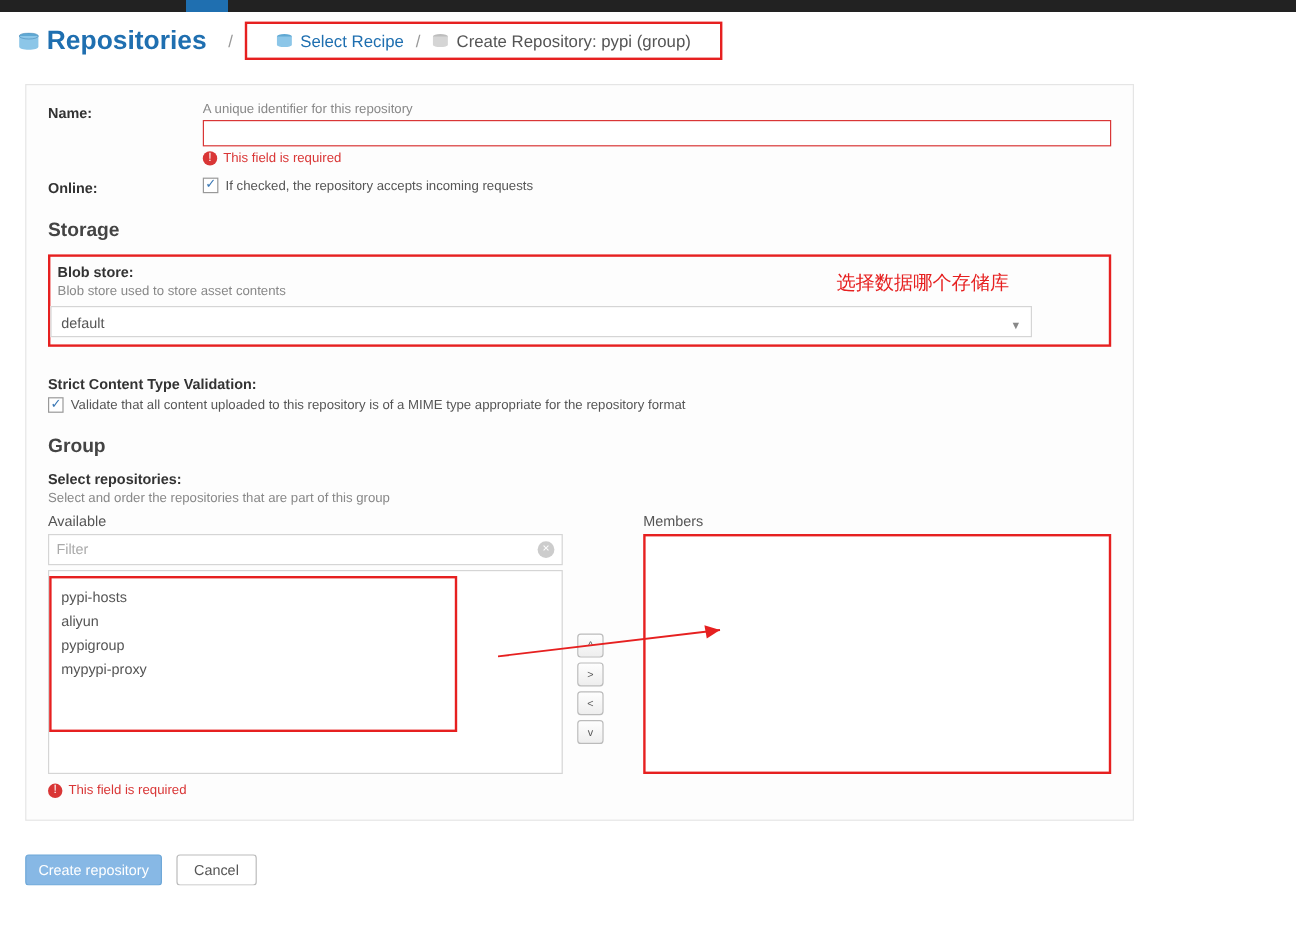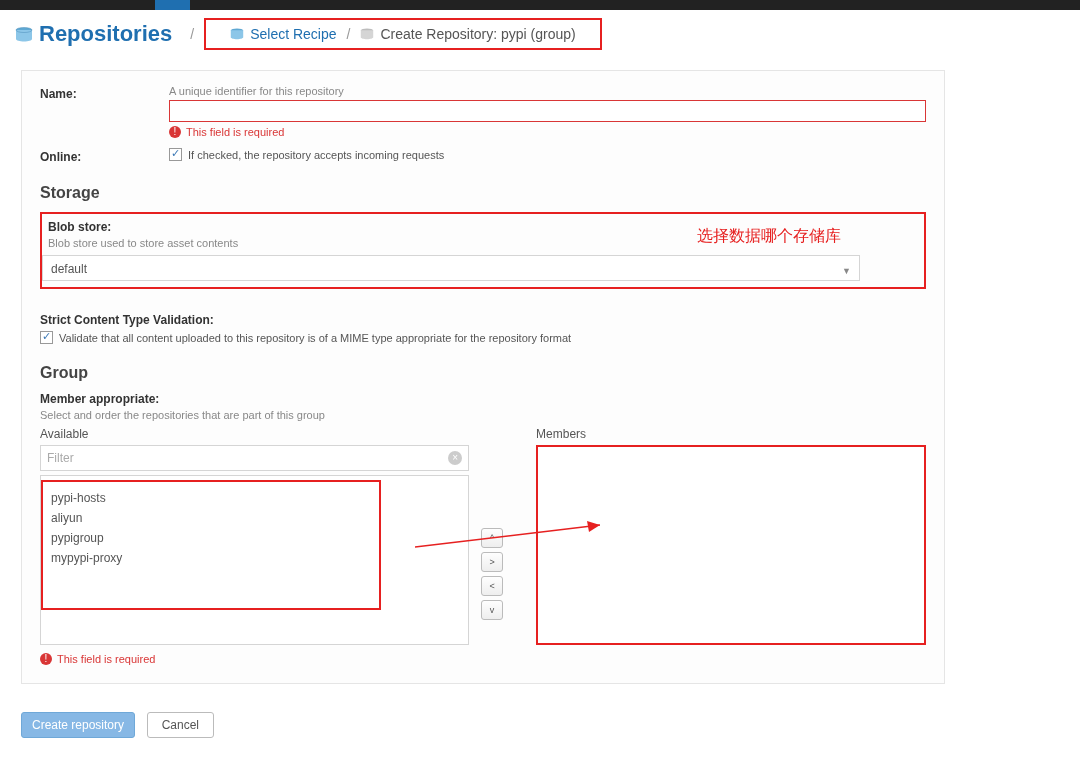--- a/index.html
+++ b/index.html
@@ -366,21 +366,21 @@
     <div style="margin-top:24px;">
       <div class="label-bold">Strict Content Type Validation:</div>
       <div class="checkbox-row" style="margin-top:4px;">
         <span class="checkbox checked"></span>
         <span class="check-label">Validate that all content uploaded to this repository is of a MIME type appropriate for the repository format</span>
       </div>
     </div>
 
     <div class="section-head">Group</div>
 
-    <div class="label-bold">Member appropriate:</div>
+    <div class="label-bold">Select repositories:</div>
     <div class="sub-text">Select and order the repositories that are part of this group</div>
 
     <div class="dual-list" style="position:relative;">
 
       <div class="list-col avail">
         <div class="col-label">Available</div>
         <div class="filter-box">
           <span>Filter</span>
           <span class="clear-circle">×</span>
         </div>

